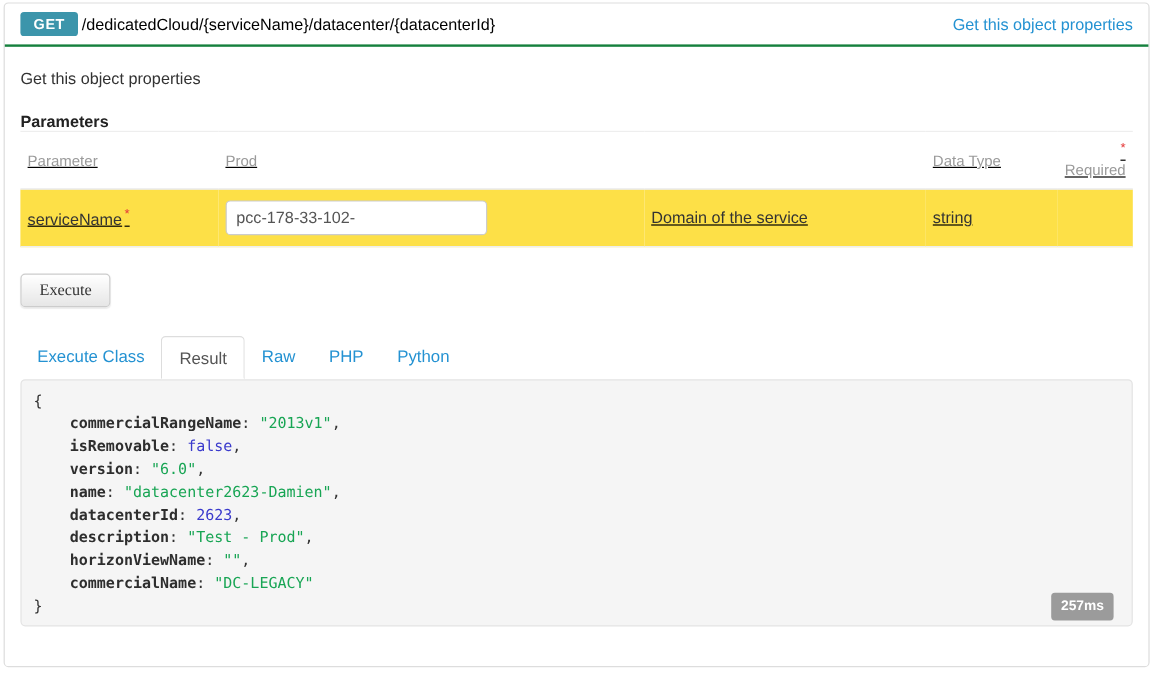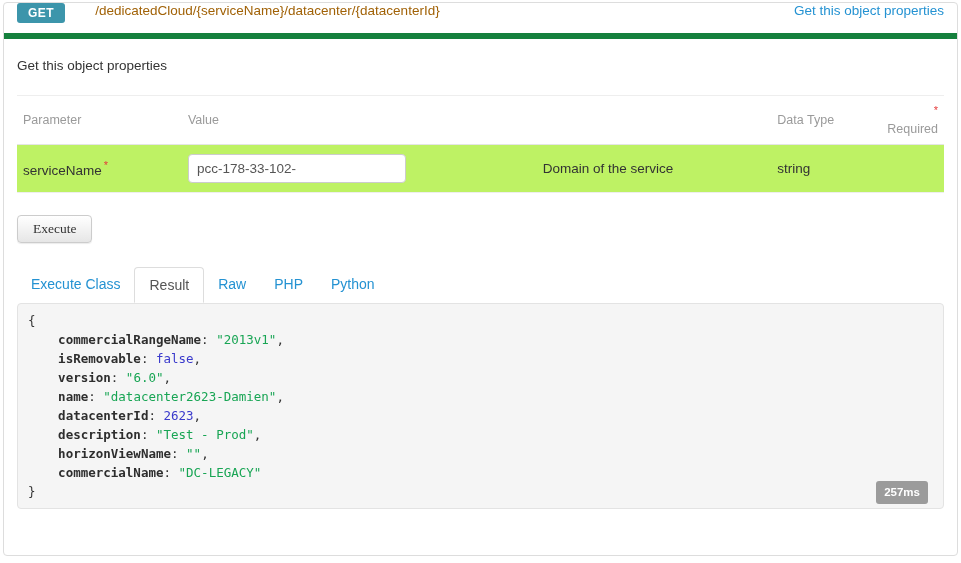--- a/index.html
+++ b/index.html
@@ -4,38 +4,38 @@
 <style>
   :root{
     --get:#3c95ab; --link:#2492d2; --str:#18a554; --lit:#3a3acc;
     --red:#e53b3b; --badge:#9b9b9b;
   }
   *{box-sizing:border-box; margin:0; padding:0;}
   html,body{width:961px; height:563px; background:#fff;
     font-family:"Liberation Sans", sans-serif; overflow:hidden;}
   .panel{position:absolute; left:3px; top:2px; width:955px; height:554px;
     border:1px solid #ddd; border-radius:4px; background:#fff;}
-  .panel-header{height:36px; display:flex; align-items:flex-start;
-    padding:0 13px; border-bottom:6px solid #15803d;gap:17px;}
+  .panel-header{height:36px; display:flex; align-items:center;
+    padding:0 13px; border-bottom:2px solid #15803d;}
   .method-badge{background:var(--get); color:#fff; font-weight:bold;
     font-size:12px; padding:3px 11px; border-radius:3px; letter-spacing:.5px;}
-  .path{margin-left:13px; font-size:13.5px; color:#a16207;}
+  .path{margin-left:3px; font-size:13.5px; color:#000000;}
   .header-link{margin-left:auto; font-size:13.5px; color:var(--link);
     text-decoration:none; cursor:pointer;}
   .body{padding:0 13px;}
   .desc{margin-top:19px; font-size:13.5px; color:#333;}
   .params-heading{margin-top:21px; font-size:13.5px; font-weight:bold; color:#222;}
-  table{width:100%; border-collapse:collapse; margin-top:22px;}
+  table{width:100%; border-collapse:collapse; margin-top:0;text-decoration:underline;}
   thead th{text-align:left; font-weight:normal; color:#9a9a9a;
     font-size:12.5px; padding:8px 6px; border-top:1px solid #eee;
     border-bottom:1px solid #e5e5e5;}
   thead th.req-h{text-align:right;}
   tbody td{padding:9px 6px; font-size:13.5px; color:#333; vertical-align:middle;}
   tbody tr{border-bottom:1px solid #eee;}
-  tr.striped{background:#bef264;}
+  tr.striped{background:#fde047;}
   .req{color:var(--red); font-size:11px; vertical-align:super; margin-left:2px;}
   .param-input{width:218px; height:29px; border:1px solid #ccc; border-radius:4px;
     padding:0 8px; font-size:13.5px; color:#555;
     font-family:"Liberation Sans", sans-serif; background:#fff;}
   .execute-btn{margin-top:22px; display:inline-block; padding:5px 15px;
     font-size:13.5px; color:#333; background:linear-gradient(#ffffff,#e6e6e6);
     border:1px solid #ccc; border-radius:4px; cursor:pointer;
     box-shadow:0 1px 1px rgba(0,0,0,.08);
     font-family:Liberation Serif, serif;}
   .tabs{margin-top:24px; display:flex; align-items:flex-end; font-size:14px;}
@@ -63,33 +63,34 @@
 
   <div class="panel-header">
     <span class="method-badge">GET</span>
     <span class="path">/dedicatedCloud/{serviceName}/datacenter/{datacenterId}</span>
     <a class="header-link">Get this object properties</a>
   </div>
 
   <div class="body">
     <div class="desc">Get this object properties</div>
 
+    <div class="params-heading">Parameters</div>
 
     <table>
       <colgroup>
         <col style="width:165px">
           <col style="width:355px">
         <col style="width:235px">
           <col style="width:110px">
           <col>
       </colgroup>
       <thead>
         <tr>
           <th>Parameter</th>
-          <th>Value</th>
+          <th>Prod</th>
           <th></th>
           <th>Data Type</th>
           <th class="req-h"><span class="req">*</span> <span>Required</span></th>
         </tr>
       </thead>
       <tbody>
         <tr class="striped">
           <td><span>serviceName</span><span class="req">*</span></td>
           <td><input class="param-input" value="pcc-178-33-102-" style=""></td>
           <td>Domain of the service</td>

